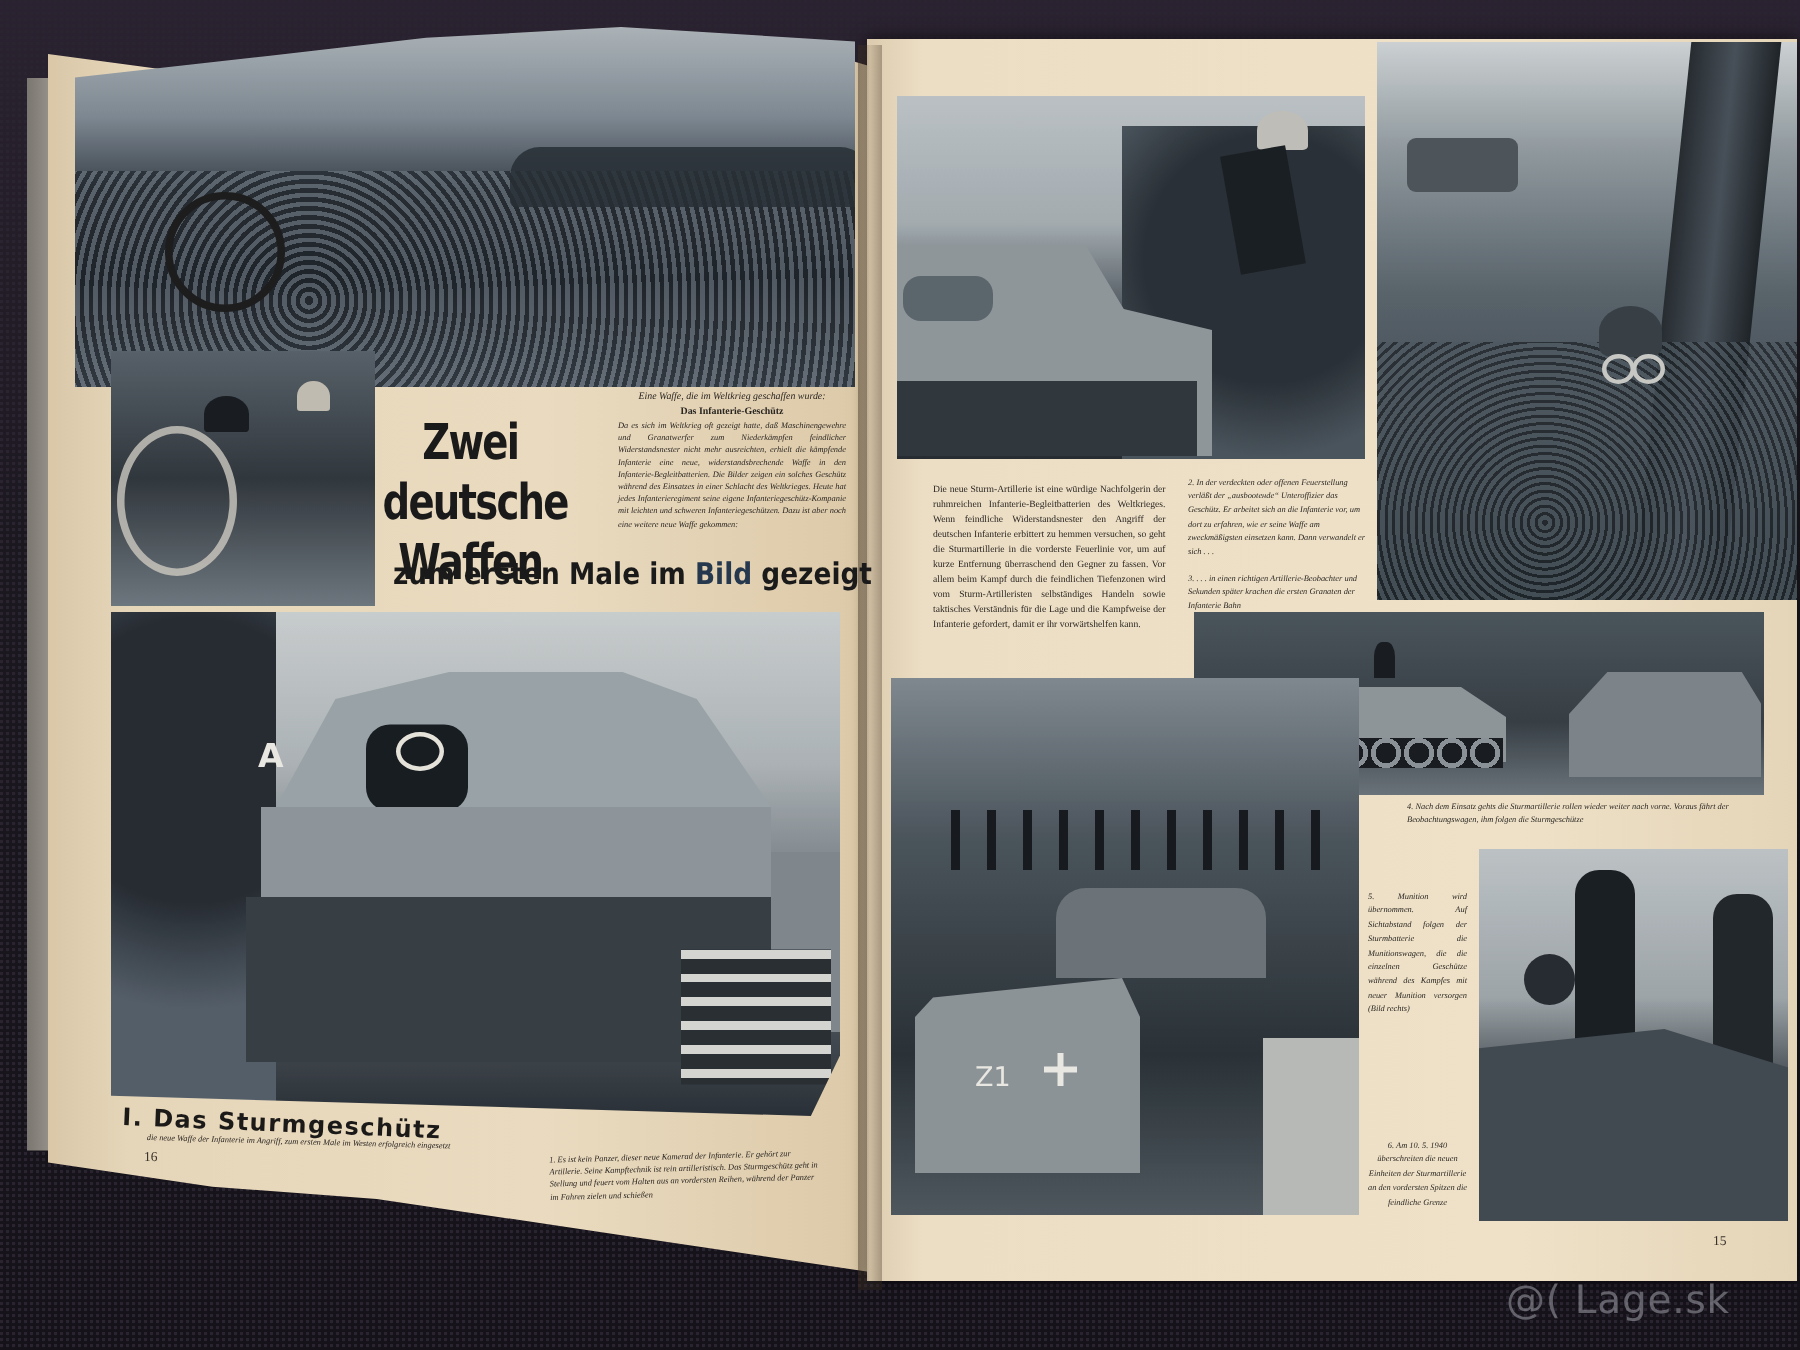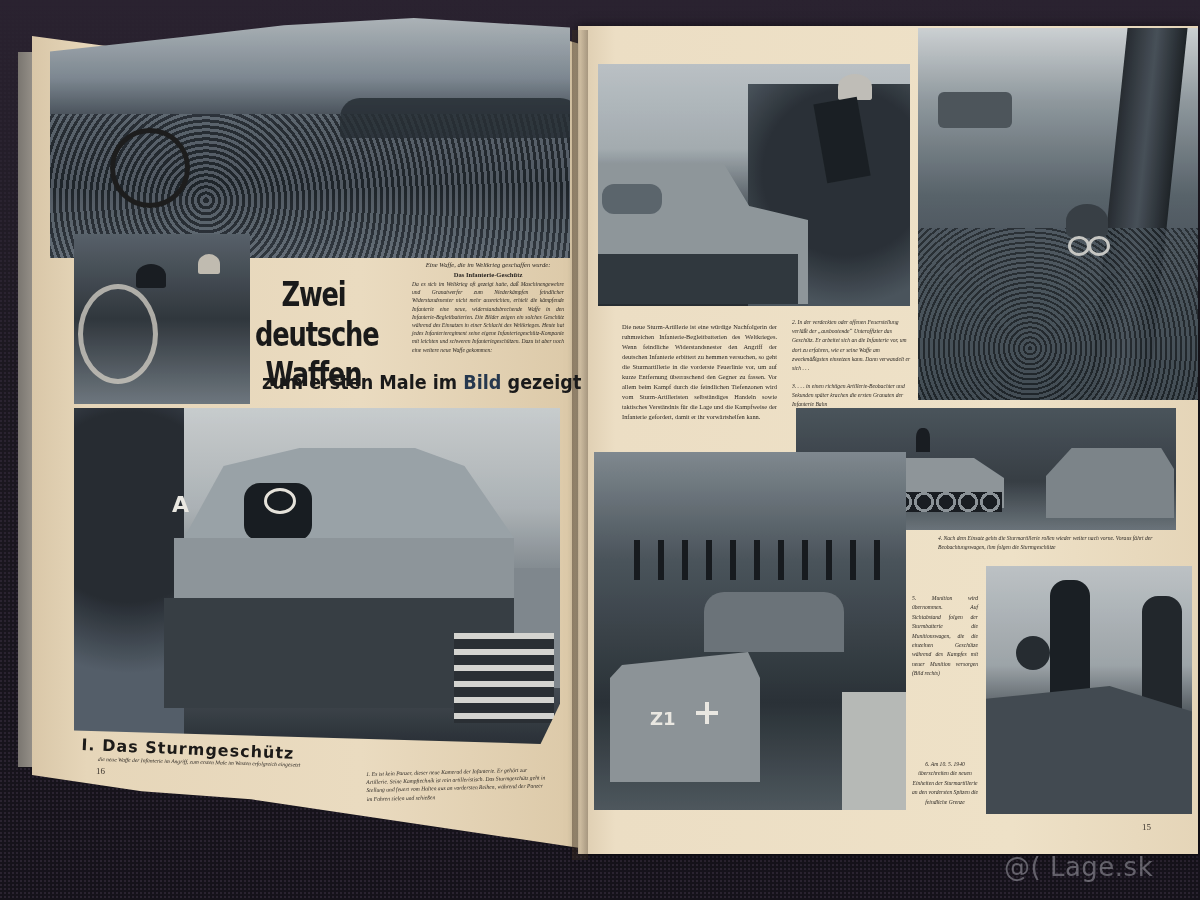--- a/index.html
+++ b/index.html
@@ -144,21 +144,21 @@
   <div class="shape" style="left:96px; top:84px; width:110px; height:20px; background: repeating-radial-gradient(circle at 10px 10px, #1e2226 0 7px, #8a9196 7px 10px) 0 0/22px 20px;"></div>
   <div class="shape" style="left:120px; top:20px; width:14px; height:24px; background:#1e2226; border-radius:40% 40% 0 0;"></div>
   <div class="shape" style="left:250px; top:40px; width:128px; height:70px; background:#7c8489; clip-path: polygon(20% 0%, 90% 0%, 100% 30%, 100% 100%, 0% 100%, 0% 40%);"></div>
 </div>
 
 <div class="photo" style="left:594px; top:452px; width:312px; height:358px; background: linear-gradient(180deg, #7f888e 0%, #4d565d 30%, #2e353a 70%, #50595f 100%);">
   <div class="shape" style="left:40px; top:88px; width:260px; height:40px; background: repeating-linear-gradient(90deg, #1c2024 0 6px, transparent 6px 24px);"></div>
   <div class="shape" style="left:16px; top:200px; width:150px; height:130px; background:#8b9296; clip-path: polygon(8% 10%, 92% 0%, 100% 20%, 100% 100%, 0% 100%, 0% 20%);"></div>
   <div class="shape" style="left:110px; top:140px; width:140px; height:60px; background:#6c7479; border-radius:20px 20px 0 0;"></div>
   <div class="shape" style="left:248px; top:240px; width:64px; height:118px; background:#b3b6b3;"></div>
-  <div class="shape" style="left:56px; top:256px; font-family:'DejaVu Sans',sans-serif; font-weight:bold; font-size:18px; color:#e4e2dc;">Z1</div>
+  <div class="shape" style="left:56px; top:256px; font-family:'DejaVu Sans',sans-serif; font-weight:normal; font-size:18px; color:#e4e2dc;">Z1</div>
   <div class="shape" style="left:102px; top:250px; width:22px; height:22px; background: linear-gradient(#e4e2dc,#e4e2dc) center/4px 100% no-repeat, linear-gradient(#e4e2dc,#e4e2dc) center/100% 4px no-repeat;"></div>
 </div>
 
 <div class="photo" style="left:986px; top:566px; width:206px; height:248px; background: linear-gradient(180deg, #b9bec1 0%, #9ba2a6 40%, #3e454b 65%, #22282c 100%);">
   <div class="shape" style="left:64px; top:14px; width:40px; height:120px; background:#1f2428; border-radius:16px 16px 4px 4px;"></div>
   <div class="shape" style="left:156px; top:30px; width:40px; height:130px; background:#262b30; border-radius:16px 16px 4px 4px;"></div>
   <div class="shape" style="left:30px; top:70px; width:34px; height:34px; background:#2a3035; border-radius:50%;"></div>
   <div class="shape" style="left:0; top:120px; width:206px; height:128px; background:#454d53; clip-path: polygon(0% 10%, 60% 0%, 100% 20%, 100% 100%, 0% 100%);"></div>
 </div>
 

